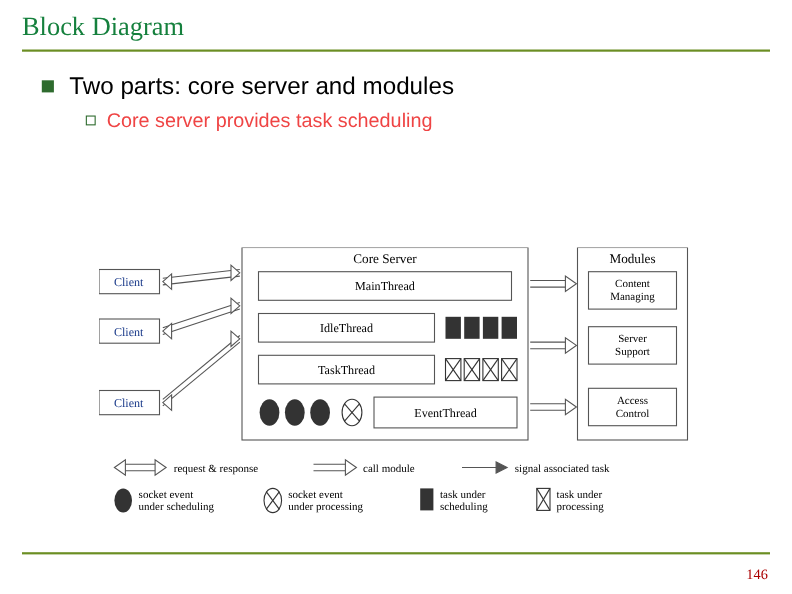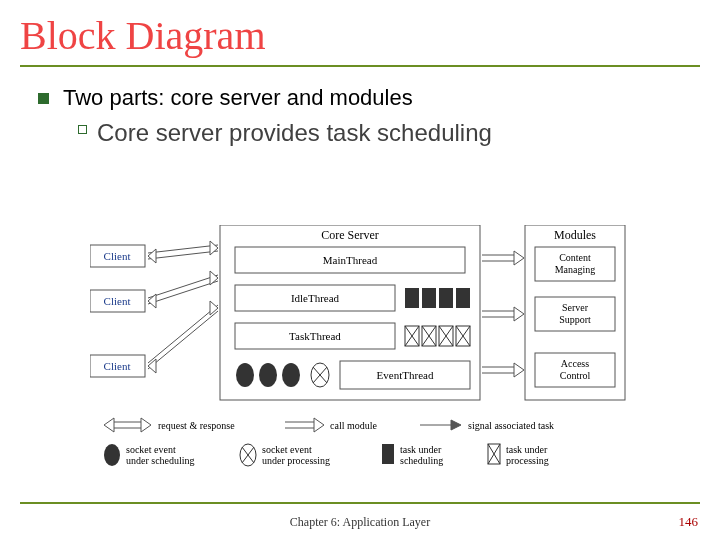--- a/index.html
+++ b/index.html
@@ -18,22 +18,22 @@
     position: relative;
     box-sizing: border-box;
     padding: 12px 20px 0 20px;
   }
   .title-rule {
     border-bottom: 2px solid #6b8e23;
     padding-bottom: 6px;
     margin-bottom: 18px;
   }
   .title {
-    font-size: 40px;
-    color: #ef4444;
+    font-size: 24px;
+    color: #15803d;
     font-family: "Times New Roman", serif;
     font-weight: normal;
   }
   .bullet-lvl1 {
     display: flex;
     align-items: flex-start;
     margin-left: 18px;
     margin-bottom: 8px;
     text-align: center;
   }
@@ -59,22 +59,22 @@
     width: 9px;
     height: 9px;
     border: 1.5px solid #2e6b2e;
     background: #fff;
     margin-top: 6px;
     margin-right: 10px;
     flex: 0 0 auto;
     box-sizing: border-box;
   }
   .bullet-lvl2 .txt {
-    font-size: 24px;
-    color: #404040;
+    font-size: 18px;
+    color: #ef4444;
   }
   .diagram {
     position: absolute;
     left: 90px;
     top: 225px;
     width: 540px;
     height: 260px;
   }
   .footer {
     position: absolute;
@@ -265,15 +265,14 @@
     </g>
     <g>
       <rect x="398" y="219" width="12" height="20" fill="#fff" stroke="#333"></rect>
       <line x1="398" y1="219" x2="410" y2="239" stroke="#333"></line>
         <line x1="410" y1="219" x2="398" y2="239" stroke="#333"></line>
       <text x="416" y="228" font-size="10" font-family="serif"><tspan x="416" dy="0">task under</tspan><tspan x="416" dy="11">processing</tspan></text>
     </g>
   </svg>
 
   <div class="bottom-rule"></div>
-  <div class="footer">Chapter 6: Application Layer</div>
   <div class="pagenum">146</div>
 </div>
 
 </body></html>

